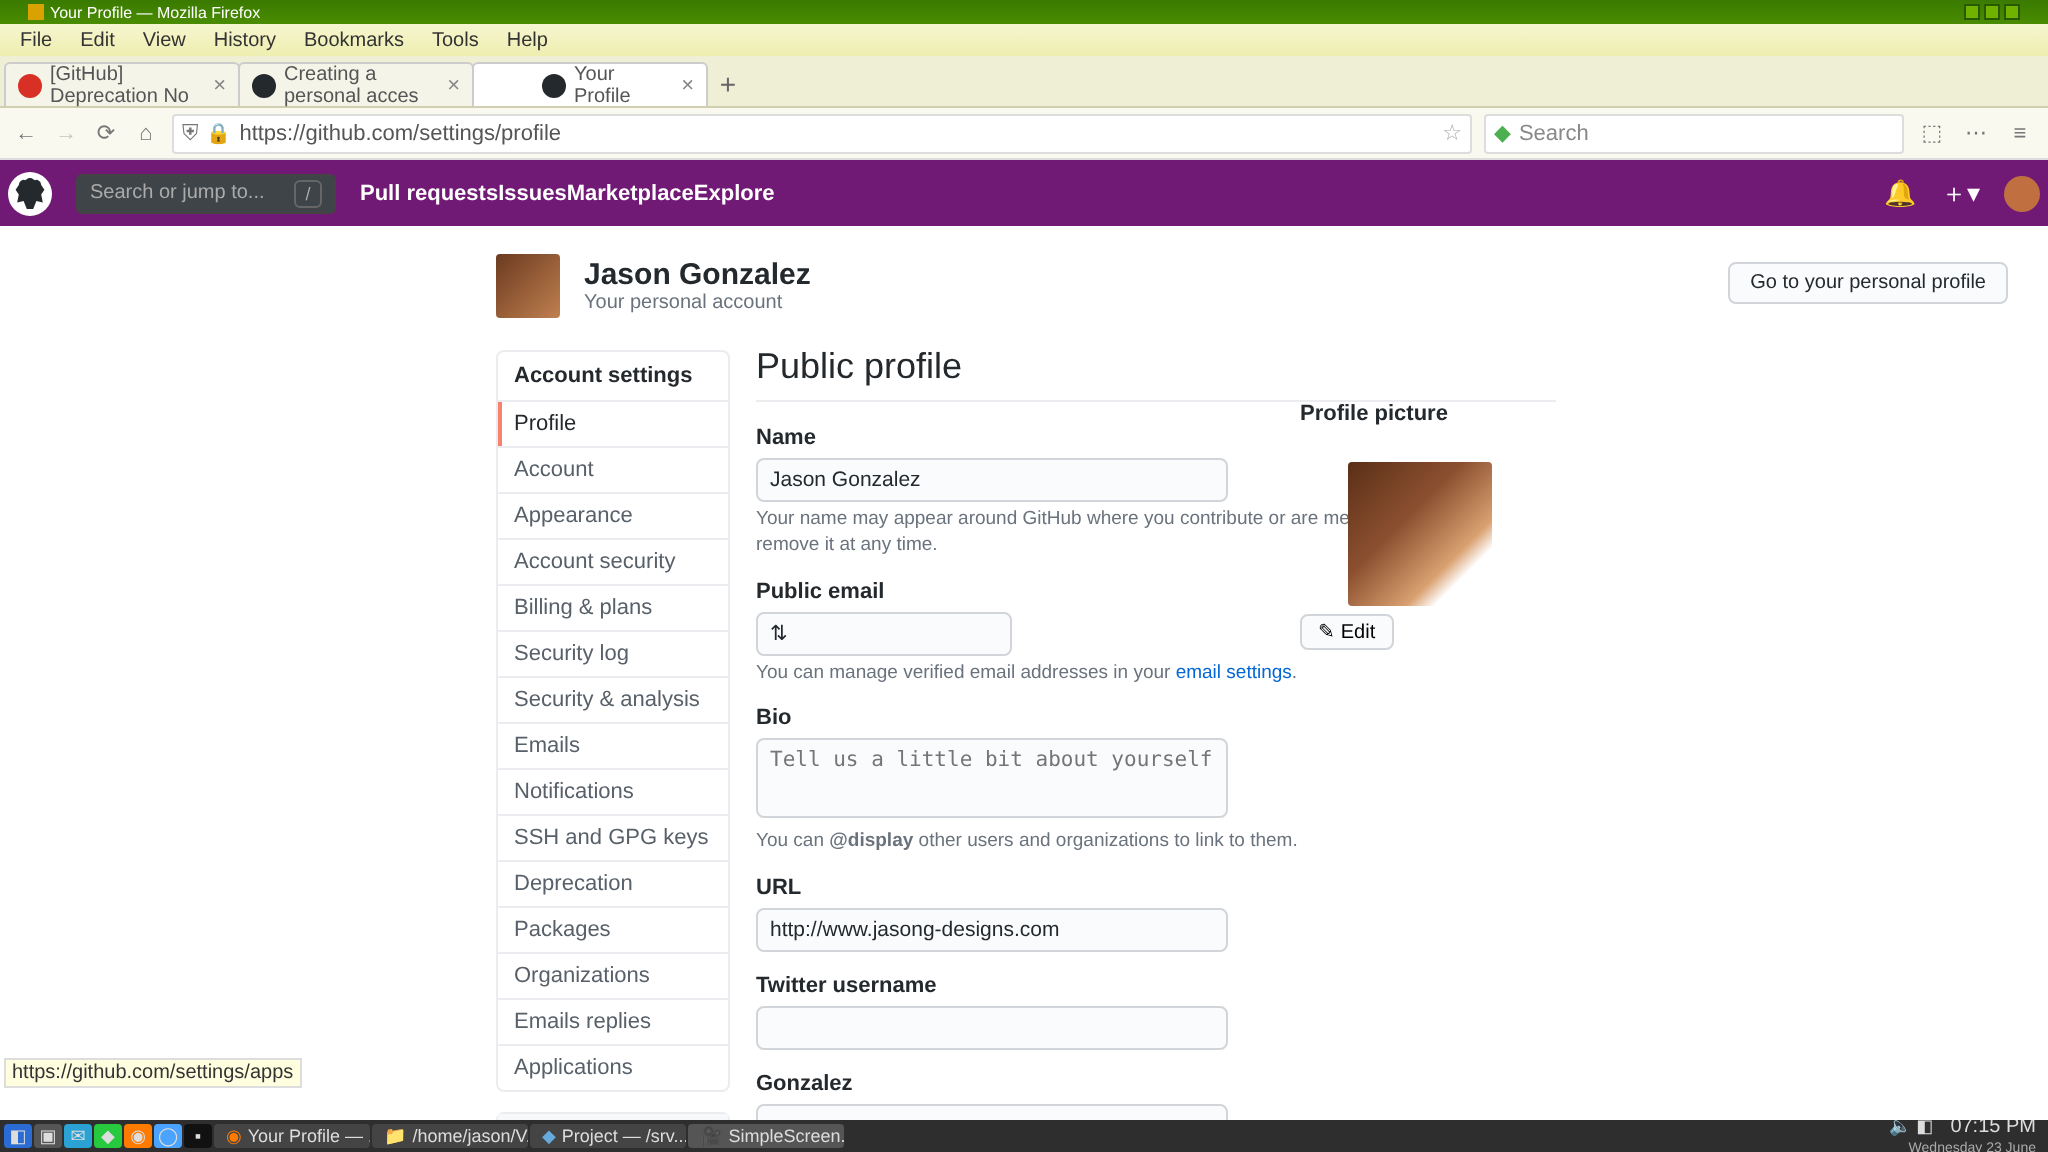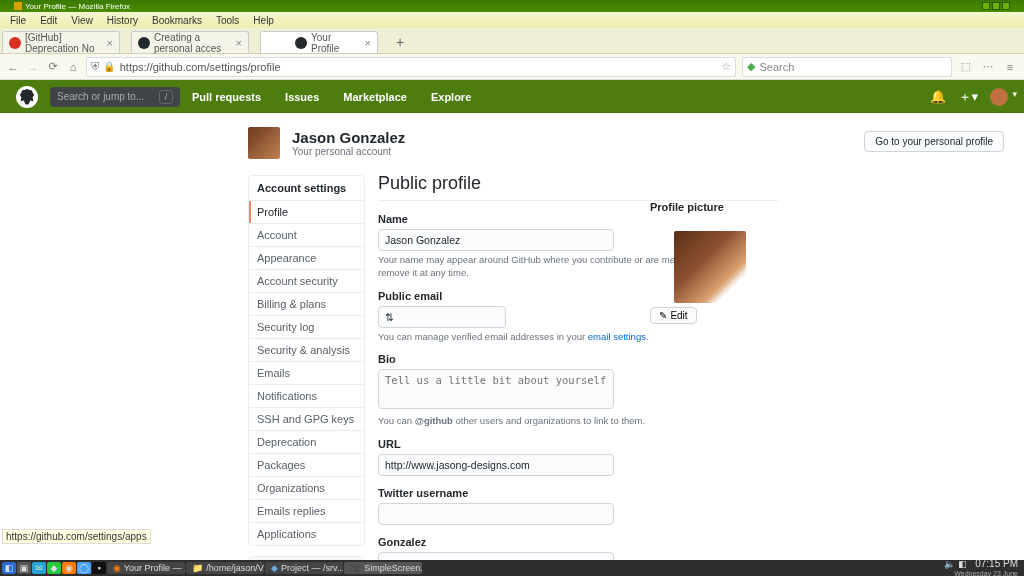--- a/index.html
+++ b/index.html
@@ -11,44 +11,44 @@
   .titlebar .left { display:flex; align-items:center; gap:3px;}
   .titlebar .icon-sq { width:8px; height:8px; background:#d9a200; }
   .titlebar .right { display:flex; gap:2px;}
   .titlebar .right span{ width:8px;height:8px;border:1px solid #2a5a00; background:#6fb300; }
 
   
   .menubar { height:16px; background:linear-gradient(#f6f6d0,#eeeeb0); display:flex; align-items:center; padding:0 4px; font-size:10px; color:#333; gap:2px;}
   .menubar span { padding:0 6px; }
 
   
-  .tabstrip { height:26px; background:#efefd6; display:flex; align-items:flex-end; padding:0 2px; gap:12px; border-bottom:1px solid #d0d0b0;}
+  .tabstrip { height:26px; background:#efefd6; display:flex; align-items:flex-end; padding:0 2px; gap:0; border-bottom:1px solid #d0d0b0;}
   .tab { height:22px; min-width:118px; max-width:118px; border:1px solid #ccc; border-bottom:none; background:#f4f4e8; border-radius:3px 3px 0 0; display:flex; align-items:center; padding:0 6px; font-size:10px; color:#555; gap:4px; margin-right:-1px;}
   .tab.active { background:#fff;padding-left:34px; }
   .tab .favicon { width:12px; height:12px; border-radius:50%; background:#333; flex:0 0 auto; }
   .tab .favicon.m { background:#d93025; }
   .tab .favicon.g { background:#24292e; }
   .tab .x { margin-left:auto; color:#888; font-size:11px; }
   .newtab { width:22px; height:22px; display:flex; align-items:center; justify-content:center; color:#666; font-size:14px;}
 
   
   .urlbar { height:26px; background:#f9f9f0; border-bottom:1px solid #ddd; display:flex; align-items:center; padding:0 6px; gap:6px; font-size:11px; color:#555;}
   .urlbar .nav-ic { width:14px; height:14px; display:flex; align-items:center; justify-content:center; color:#777; }
   .urlbar .addr { flex:1; display:flex; align-items:center; gap:4px; padding:0 4px; border:1px solid #ddd; height:20px; border-radius:2px; background:#fff;}
   .urlbar .addr .lock { color:#12bc00; font-size:10px;}
   .urlbar .search { width:210px; border:1px solid #ddd; height:20px; border-radius:2px; background:#fff; display:flex; align-items:center; gap:4px; padding:0 4px; color:#888;}
   .urlbar .rb { width:16px; text-align:center; color:#777; }
 
   
-  .gh-header { height:33px; background:#4d7c0f; display:flex; align-items:center; padding:0 16px; gap:12px; color:#fff; font-size:11px;}
+  .gh-header { height:33px; background:#701a75; display:flex; align-items:center; padding:0 4px; gap:12px; color:#fff; font-size:11px;}
   .gh-logo { width:22px; height:22px; border-radius:50%; background:#fff; position:relative;}
   .gh-logo::after{content:""; position:absolute; inset:3px; background:#24292e; border-radius:50%; clip-path: polygon(50% 0,65% 10%,80% 5%,85% 25%,95% 40%,85% 55%,90% 80%,70% 75%,60% 100%,40% 100%,30% 75%,10% 80%,15% 55%,5% 40%,15% 25%,20% 5%,35% 10%);}
   .gh-search { width:130px; height:20px; background:#3f4448; border:1px solid #444; border-radius:3px; display:flex; align-items:center; padding:0 6px; color:#aaa; font-size:10px; justify-content:space-between;}
   .gh-search .slash { border:1px solid #666; border-radius:3px; width:14px; height:14px; display:flex;align-items:center;justify-content:center; font-size:9px;}
-  .gh-nav { display:flex; gap:24px; font-weight:600;}
+  .gh-nav { display:flex; gap:0; font-weight:600;}
   .gh-right { margin-left:auto; display:flex; align-items:center; gap:12px;}
   .gh-right .ic { color:#fff; font-size:13px;}
   .gh-avatar { width:18px; height:18px; border-radius:50%; background:#c07040; position:relative;}
   .gh-avatar::after{content:"▾"; position:absolute; right:-9px; top:1px; font-size:9px; color:#fff;}
 
   
   .content { flex:1; overflow:auto; background:#fff; position:relative;}
   .page-head { position:absolute; left:248px; top:14px; display:flex; align-items:center; gap:12px;}
   .page-head .av { width:32px; height:32px; background:linear-gradient(135deg,#6b3a1f,#c08050); border-radius:2px;}
   .page-head .nm { font-size:15px; font-weight:600; color:#24292e;}
@@ -225,21 +225,21 @@
         <label class="field-label">Public email</label>
         <div class="select">
           <span>⇅</span>
         </div>
         <div class="note"><span>You can manage verified email addresses in your </span><a>email settings</a><span>.</span></div>
       </div>
 
       <div class="fg">
         <label class="field-label">Bio</label>
         <textarea class="textarea" placeholder="Tell us a little bit about yourself" style=""></textarea>
-        <div class="note"><span>You can </span><b>@github</b><span> other users and organizations to link to them.</span></div>
+        <div class="note"><span>You can </span><b>@display</b><span> other users and organizations to link to them.</span></div>
       </div>
 
       <div class="fg">
         <label class="field-label">URL</label>
         <input class="text-input" value="http://www.jasong-designs.com" style="">
       </div>
 
       <div class="fg" style="margin-top:8px">
         <label class="field-label">Twitter username</label>
         <input class="text-input" value="" style="">

